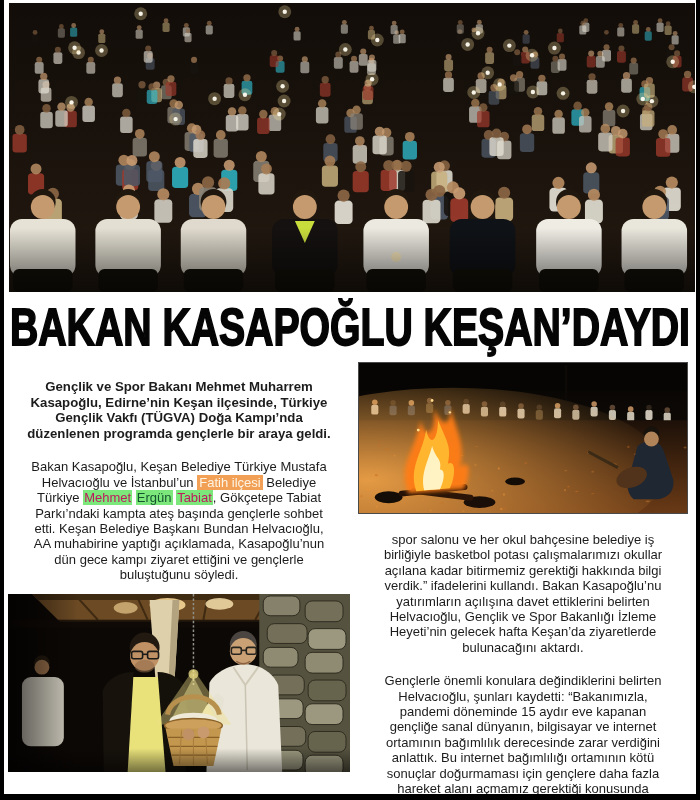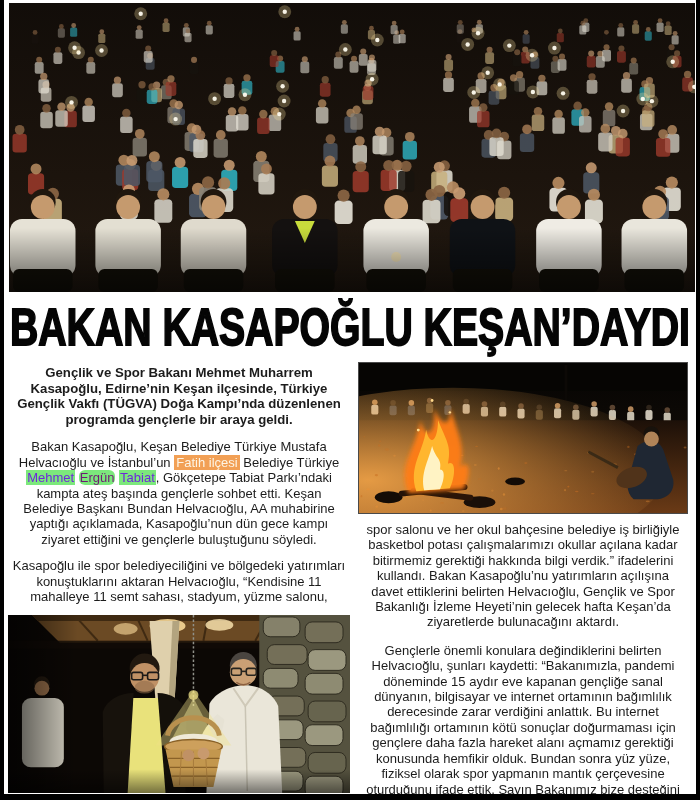--- a/index.html
+++ b/index.html
@@ -6,26 +6,26 @@
   body{width:700px;height:800px;overflow:hidden;font-family:"Liberation Sans",sans-serif;}
   .page{position:relative;width:700px;height:800px;box-sizing:border-box;background:#fff;
         border-left:4px solid #000;border-right:4px solid #000;border-bottom:6px solid #000;overflow:hidden;}
   .photo{overflow:hidden;background:#0d0906;}
   .photo svg{display:block;}
   .photo-top{position:absolute;left:5px;top:3px;width:686px;height:289px;}
   .headline-wrap{position:absolute;left:0;top:296px;width:692px;height:62px;text-align:left;}
   .col{position:absolute;top:361px;}
   .col-left{left:4px;width:342px;}
   .col-right{left:354px;top:362px;width:330px;}
-  p{margin:4px;text-align:center;color:#1c1c1c;}
+  p{margin:18px;text-align:center;color:#1c1c1c;}
   .lead{font-weight:bold;font-size:13.2px;line-height:15.6px;margin-bottom:12px;}
   .body{font-size:13px;line-height:15.4px;margin-bottom:11px;}
   .hl-o{background:#F2A055;color:#FDF4E4;padding:0 2px;}
-  .hl-g{background:#7CE87C;color:#6d28d9;padding:0 1px;}
-  .hl-g.light{color:#701a75;border-radius:6px;}
+  .hl-g{background:#7CE87C;color:#be185d;padding:0 1px;}
+  .hl-g.light{color:#14532d;}
   .photo-fire{width:330px;height:152px;border:1px solid #4a4a4a;box-sizing:border-box;margin-bottom:8px;}
   .photo-basket{width:342px;height:178px;margin-top:1px;}
 </style>
 </head>
 <body>
 
 <div class="page">
 
   <div class="photo photo-top">
     <svg id="crowd-art" width="686" height="289" viewBox="0 0 691 289" preserveAspectRatio="none">
@@ -468,21 +468,20 @@
   </div>
 
   <div class="col col-left">
     <p class="lead">Gençlik ve Spor Bakanı Mehmet Muharrem Kasapoğlu, Edirne’nin Keşan ilçesinde, Türkiye Gençlik Vakfı (TÜGVA) Doğa Kampı’nda düzenlenen programda gençlerle bir araya geldi.</p>
     <p class="body"><span>Bakan Kasapoğlu, Keşan Belediye Türkiye Mustafa Helvacıoğlu ve İstanbul’un</span>
       <span class="hl-o">Fatih ilçesi</span>
       <span>Belediye Türkiye</span>
       <span class="hl-g">Mehmet</span>
       <span class="hl-g light">Ergün</span>
       <span class="hl-g">Tabiat</span><span>, Gökçetepe Tabiat Parkı’ndaki kampta ateş başında gençlerle sohbet etti. Keşan Belediye Başkanı Bundan Helvacıoğlu, AA muhabirine yaptığı açıklamada, Kasapoğlu’nun dün gece kampı ziyaret ettiğini ve gençlerle buluştuğunu söyledi.</span></p>
-    <p class="body">Kasapoğlu ile spor belediyeciliğini ve bölgedeki yatırımları konuştuklarını aktaran Helvacıoğlu, “Kendisine 11 mahalleye 11 semt sahası, stadyum, yüzme salonu,</p>
 
     <div class="photo photo-basket">
       <svg width="342" height="178" viewBox="0 0 343 180" preserveAspectRatio="none">
         <defs>
           <linearGradient id="dkl" x1="0" y1="0" x2="1" y2="0">
             <stop offset="0" stop-color="#000" stop-opacity="0.65"></stop>
               <stop offset="1" stop-color="#000" stop-opacity="0"></stop>
           </linearGradient>
           <linearGradient id="dkb" x1="0" y1="0" x2="0" y2="1">
             <stop offset="0" stop-color="#000" stop-opacity="0"></stop>

